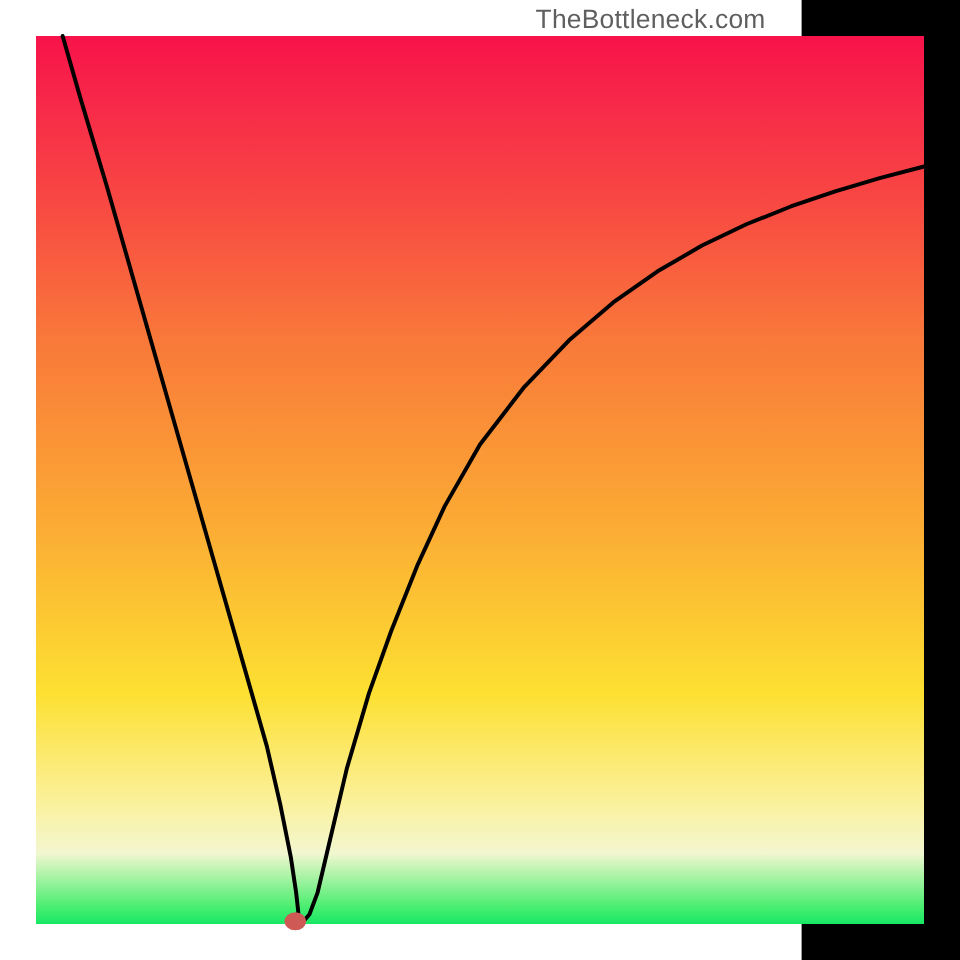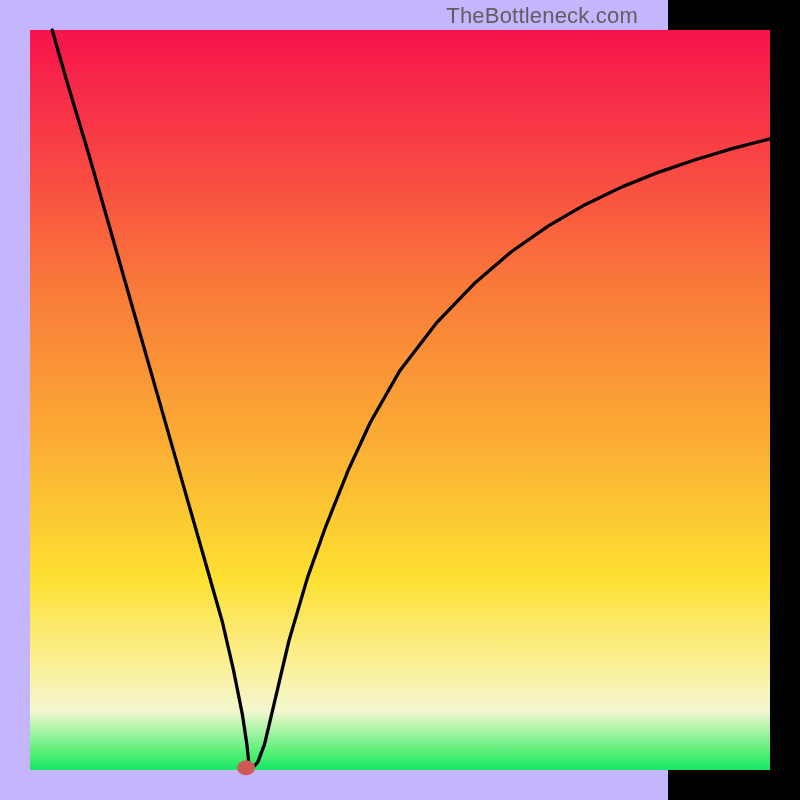--- a/index.html
+++ b/index.html
@@ -8,21 +8,21 @@
     width: 800px;
     height: 800px;
     background: #000000;
     overflow: hidden;
     font-family: Arial, Helvetica, sans-serif;
   }
   .frame {
     position: relative;
     width: 668px;
     height: 800px;
-    background: #c4b5fd;
+    background: #ffffff;
   }
   .plot-area {
     position: absolute;
     left: 30px;
     top: 30px;
     width: 740px;
     height: 740px;
     
     background: linear-gradient(
       to bottom,

